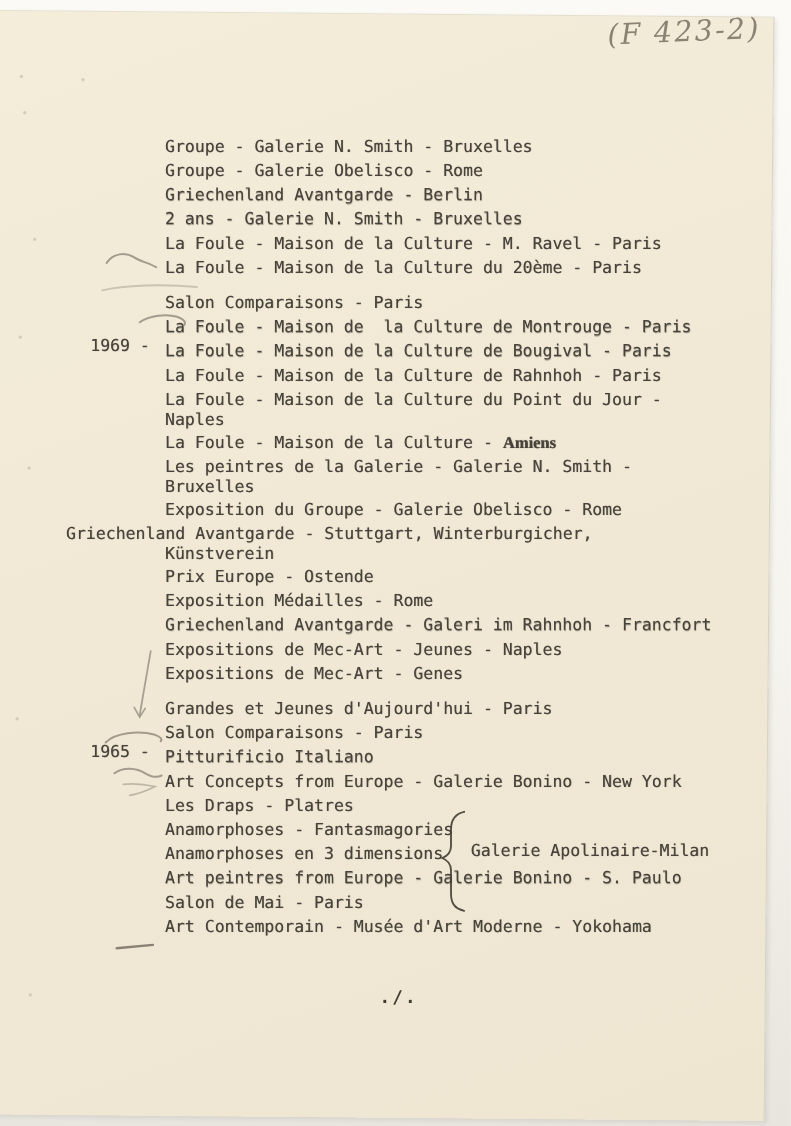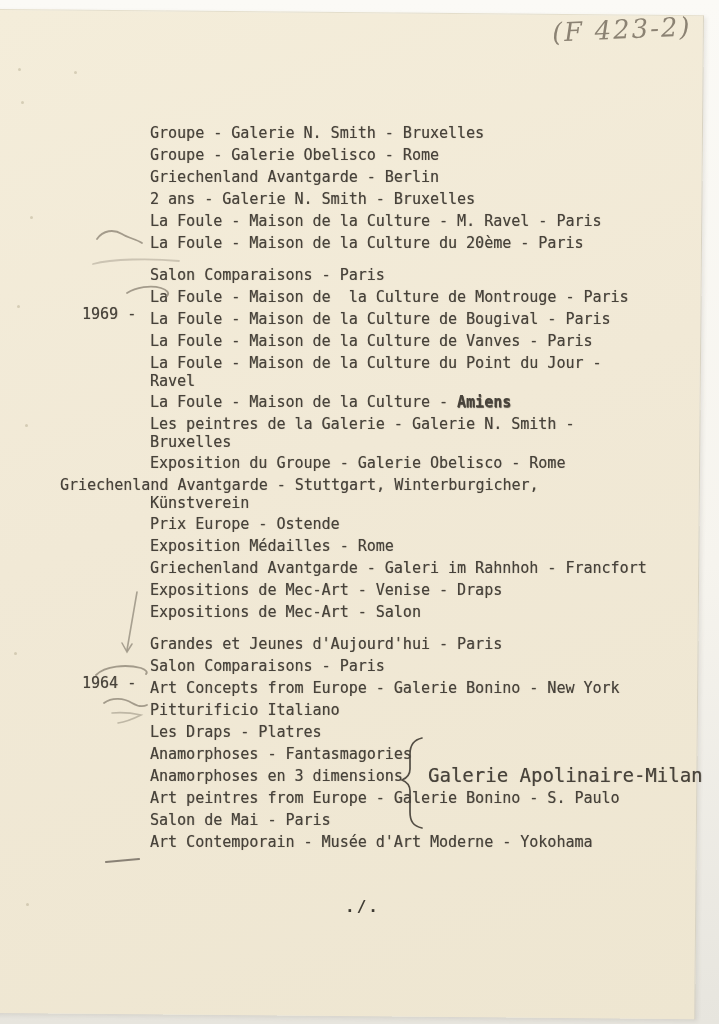--- a/index.html
+++ b/index.html
@@ -25,23 +25,23 @@
   }
   .entries{position:absolute;left:0;top:122px;right:0;color:#47423a;font-size:15px;}
   .entry{position:relative;}
   .entry.gap{margin-top:10px;}
   .year{position:absolute;left:82px;top:0;height:22px;line-height:22px;white-space:pre;
         text-shadow:0.3px 0.3px 0.7px rgba(70,64,54,0.55);margin-top:39px;}
   .line{margin-left:150px;height:22px;line-height:22px;white-space:pre;
         text-shadow:0.3px 0.3px 0.7px rgba(70,64,54,0.55);}
   .line.cont{height:17px;line-height:15px;}
   .line.outdent{margin-left:60px;}
-  .line b{font-weight:bold;text-shadow:0.5px 0.5px 0.8px rgba(50,45,38,0.8);}
+  .line b{font-weight:bold;text-shadow:0.5px 0.5px 0.8px rgba(50,45,38,0.8);font-family:Liberation Serif, serif;}
   .brace-label{
-    position:absolute;left:428px;top:764px;color:#47423a;font-size:19px;white-space:pre;
+    position:absolute;left:428px;top:764px;color:#47423a;font-size:15px;white-space:pre;
     text-shadow:0.3px 0.3px 0.7px rgba(70,64,54,0.55);
   }
   .footer-mark{
     position:absolute;left:345px;top:897px;color:#3f3b33;font-size:16px;
     letter-spacing:2px;font-weight:bold;white-space:pre;
   }
   svg.overlay{position:absolute;left:0;top:0;pointer-events:none;}
 </style>
 </head>
 <body>
@@ -84,25 +84,25 @@
         <span class="year">1969 -</span>
         <div class="line">Salon Comparaisons - Paris</div>
       </div>
       <div class="entry">
         <div class="line">La Foule - Maison de  la Culture de Montrouge - Paris</div>
       </div>
       <div class="entry">
         <div class="line">La Foule - Maison de la Culture de Bougival - Paris</div>
       </div>
       <div class="entry">
-        <div class="line">La Foule - Maison de la Culture de Vanves - Paris</div>
+        <div class="line">La Foule - Maison de la Culture de Rahnhoh - Paris</div>
       </div>
       <div class="entry">
         <div class="line">La Foule - Maison de la Culture du Point du Jour -</div>
-        <div class="line cont">Ravel</div>
+        <div class="line cont">Naples</div>
       </div>
       <div class="entry">
         <div class="line">La Foule - Maison de la Culture - <b>Amiens</b></div>
       </div>
       <div class="entry">
         <div class="line">Les peintres de la Galerie - Galerie N. Smith -</div>
         <div class="line cont">Bruxelles</div>
       </div>
       <div class="entry">
         <div class="line">Exposition du Groupe - Galerie Obelisco - Rome</div>
@@ -114,37 +114,37 @@
       <div class="entry">
         <div class="line">Prix Europe - Ostende</div>
       </div>
       <div class="entry">
         <div class="line">Exposition Médailles - Rome</div>
       </div>
       <div class="entry">
         <div class="line">Griechenland Avantgarde - Galeri im Rahnhoh - Francfort</div>
       </div>
       <div class="entry">
-        <div class="line">Expositions de Mec-Art - Venise - Draps</div>
+        <div class="line">Expositions de Mec-Art - Jeunes - Naples</div>
       </div>
       <div class="entry">
-        <div class="line">Expositions de Mec-Art - Salon</div>
+        <div class="line">Expositions de Mec-Art - Genes</div>
       </div>
       <div class="entry gap">
-        <span class="year">1964 -</span>
+        <span class="year">1965 -</span>
         <div class="line">Grandes et Jeunes d'Aujourd'hui - Paris</div>
       </div>
       <div class="entry">
         <div class="line">Salon Comparaisons - Paris</div>
       </div>
       <div class="entry">
-        <div class="line">Art Concepts from Europe - Galerie Bonino - New York</div>
+        <div class="line">Pitturificio Italiano</div>
       </div>
       <div class="entry">
-        <div class="line">Pitturificio Italiano</div>
+        <div class="line">Art Concepts from Europe - Galerie Bonino - New York</div>
       </div>
       <div class="entry">
         <div class="line">Les Draps - Platres</div>
       </div>
       <div class="entry">
         <div class="line">Anamorphoses - Fantasmagories</div>
       </div>
       <div class="entry">
         <div class="line">Anamorphoses en 3 dimensions</div>
       </div>

